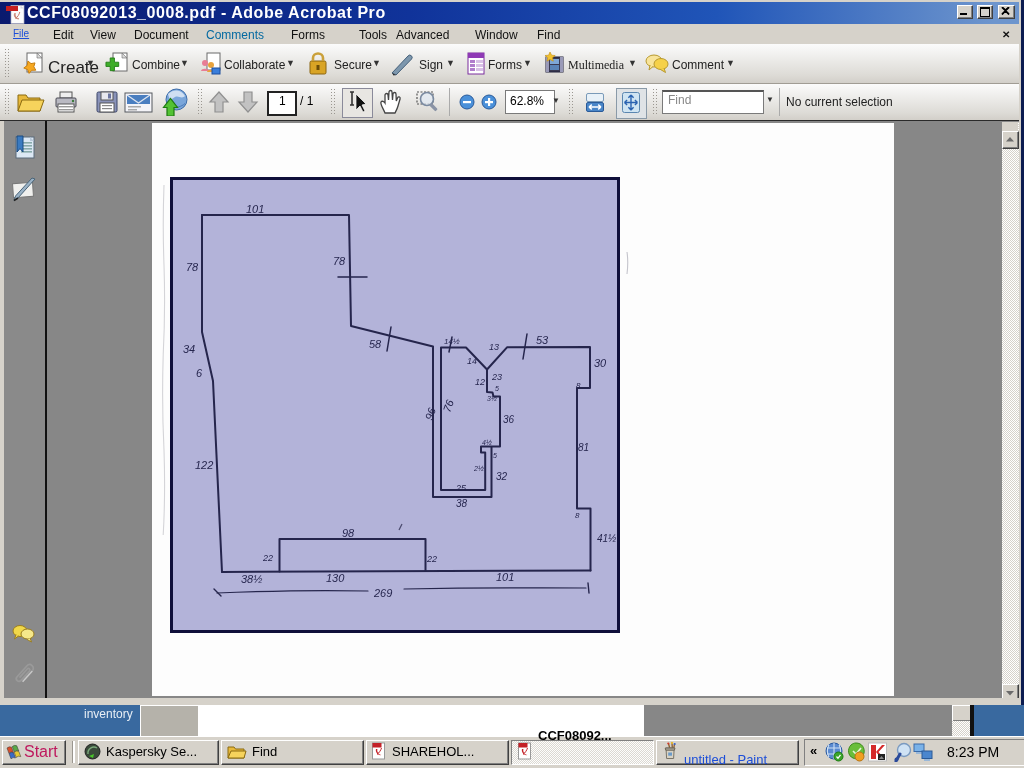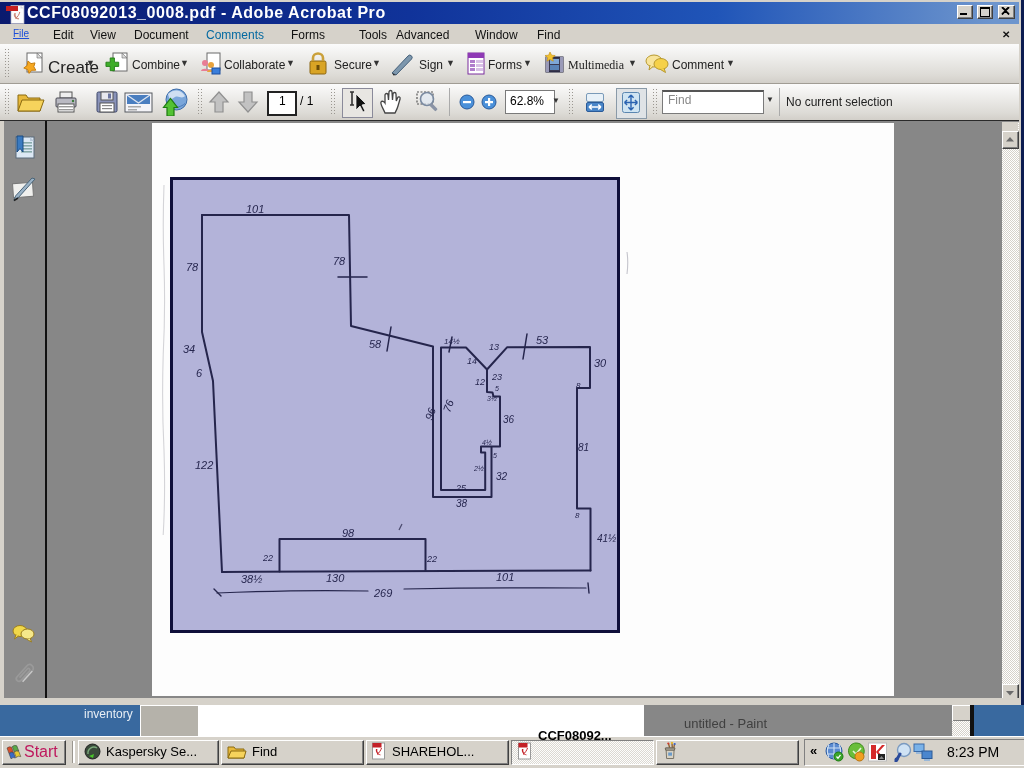--- a/index.html
+++ b/index.html
@@ -411,21 +411,21 @@
 <div class="abs raised" style="left:656px;top:740px;width:141px;height:23px;background:#d6d2ca;"></div>
 <svg class="abs" style="left:662px;top:742px;" width="16" height="18" viewBox="0 0 16 18">
   <path d="M6.5 1.5 l1.3 5 M10 1 l.3 5.2 M12.5 2 l-.8 4.5" stroke="#8a5a2a" stroke-width="1.3"></path>
   <circle cx="6.3" cy="1.5" r="1.1" fill="#d43a2a"></circle>
   <circle cx="10" cy="1" r="1.1" fill="#e8b82a"></circle>
   <circle cx="12.7" cy="2" r="1.1" fill="#3a62c8"></circle>
   <path d="M4 6 L4.6 16.5 L11.6 16.5 L12.2 6 Z" fill="#d8d2c4" stroke="#7a7568"></path>
   <path d="M3.2 6 L13 6 L12.4 8.2 L3.8 8.2 Z" fill="#b0aa9c" stroke="#6a6458"></path>
   <path d="M6.2 10.5 h3.8 v3.2 h-3.8 z" fill="#6a9ac8"></path>
 </svg>
-<div class="abs" style="left:684px;top:716px;font-size:13px;color:#404040;">untitled - Paint</div>
+<div class="abs" style="left:684px;top:752px;font-size:13px;color:#1d4ed8;">untitled - Paint</div>
 
 <div class="abs sunken" style="left:804px;top:739px;width:220px;height:25px;background:#d6d2ca;"></div>
 <div class="abs" style="left:810px;top:743px;font-size:13px;font-weight:bold;color:#000;">«</div>
 
 <svg class="abs" style="left:824px;top:742px;" width="20" height="20" viewBox="0 0 20 20">
   <circle cx="10" cy="9" r="8" fill="#5a8ad0" stroke="#2a5aa0"></circle>
   <path d="M3 6 h14 M3 12 h14 M10 1 v16 M5 2.5 c-2 4-2 9 0 13 M15 2.5 c2 4 2 9 0 13" stroke="#cfe0f4" fill="none" stroke-width="1.1"></path>
   <circle cx="14.5" cy="14.5" r="4.5" fill="#3aa52a" stroke="#1a7a12"></circle>
   <path d="M12.5 14.5 l1.5 1.8 2.5-3.5" stroke="#fff" stroke-width="1.3" fill="none"></path>
 </svg>

